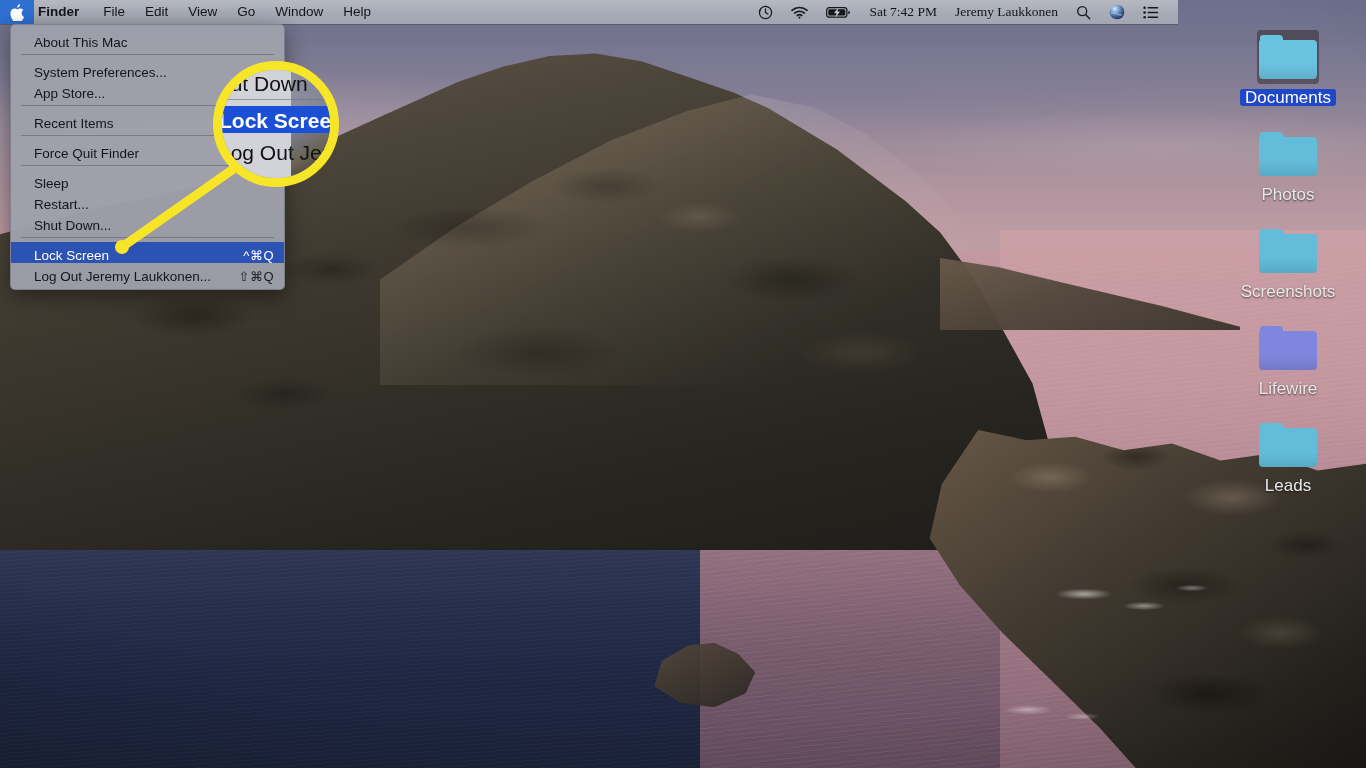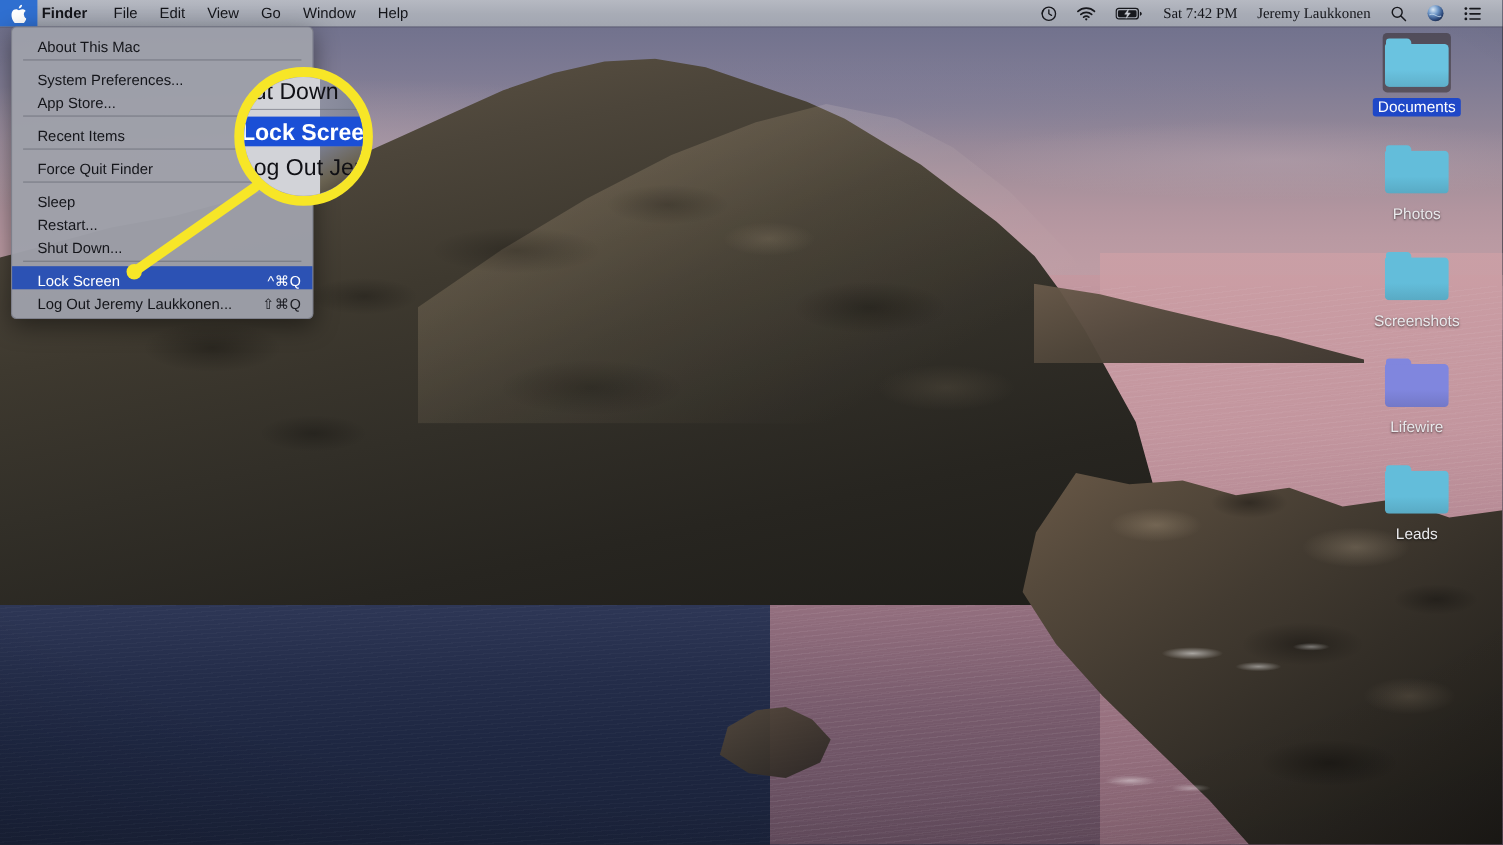--- a/index.html
+++ b/index.html
@@ -209,21 +209,21 @@
       radial-gradient(ellipse 26px 5px at 64% 60%, rgba(255,255,255,.34), rgba(255,255,255,0) 70%);
   }
   
   .wp-vignette {
     position:absolute; inset:0;
     background:radial-gradient(ellipse 110% 100% at 50% 40%, rgba(0,0,0,0) 55%, rgba(0,0,0,.28) 100%);
   }
 
   
   #menubar {
-    position:absolute; left:0; top:0; width:1366px; height:24px;
+    position:absolute; left:0; top:0; width:1178px; height:24px;
     background:linear-gradient(180deg,#b6b9c2 0%, #a8acb6 52%, #a2a6b1 100%);
     display:flex; align-items:center;
     font-size:13.5px; color:#14151a;
     z-index:40;
     box-shadow:0 1px 0 rgba(0,0,0,.18);
   }
   #apple-menu-btn {
     width:34px; height:24px; display:flex; align-items:center; justify-content:center;
     background:#2f6fd0;
   }
@@ -337,21 +337,21 @@
   .di-folder { position:relative; width:58px; height:44px; }
   .di-folder .tab {
     position:absolute; left:1px; top:0; width:23px; height:7px;
     border-radius:3px 4px 0 0;
   }
   .di-folder .body {
     position:absolute; left:0; top:5px; width:58px; height:39px;
     border-radius:2px 4px 4px 4px;
   }
   .di-label {
-    margin-top:5px; font-size:14px; color:#e9e9ec;
+    margin-top:5px; font-size:17px; color:#e9e9ec;
     text-shadow:0 1px 2px rgba(0,0,0,.65);
     padding:1px 5px; border-radius:3px; white-space:nowrap;
     line-height:15px;
   }
   .di.selected .di-label {
     background:#1f48c8; color:#ffffff; text-shadow:none;
   }
 </style>
 </head>
 <body>

